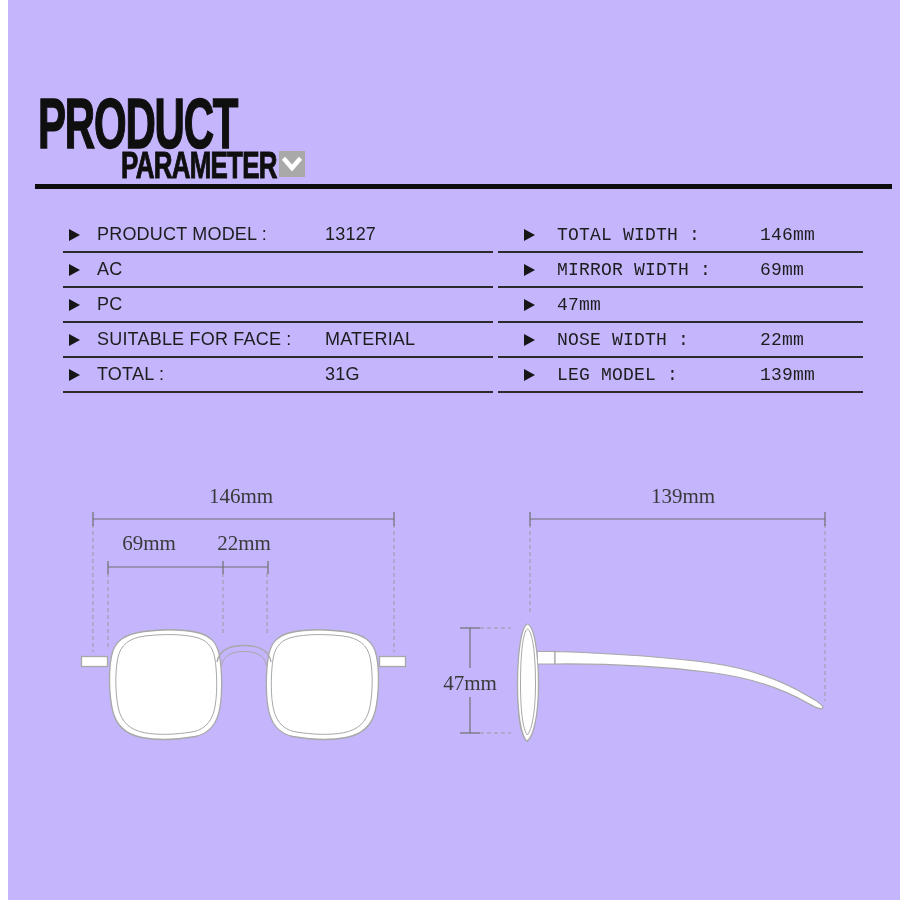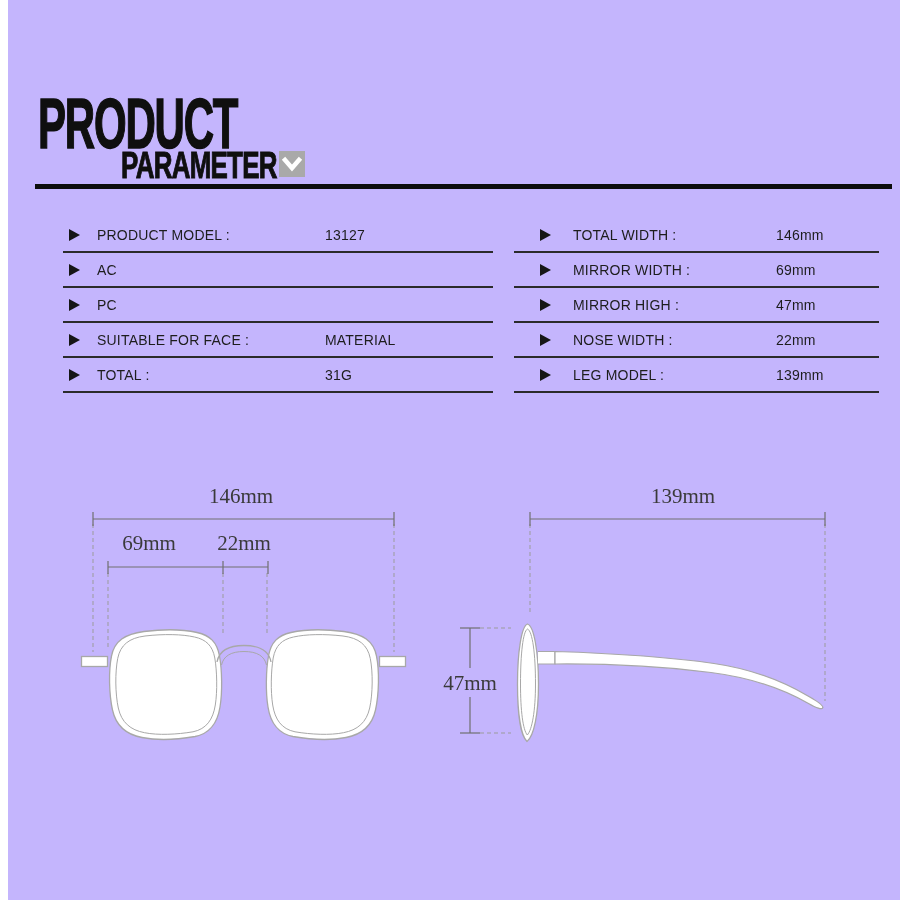--- a/index.html
+++ b/index.html
@@ -24,24 +24,24 @@
   .hdr-icon{
     position:absolute;left:271px;top:151px;width:26px;height:26px;background:#a9a9a9;
     display:flex;align-items:center;justify-content:center;
   }
   .hdr-rule{
     position:absolute;left:27px;top:184px;width:857px;height:5px;background:#0d0d0d;
   }
   
   .spec-col{position:absolute;top:218px;}
   .spec-col-left{left:55px;width:430px;}
-  .spec-col-right{left:506px;width:365px;}
+  .spec-col-right{left:490px;width:365px;font-family:Liberation Mono, monospace;}
   .spec-row{
     height:33px;display:flex;align-items:center;border-bottom:2px solid #2b2b2b;
-    font-size:14px;color:#1d1d1d;letter-spacing:0.2px;white-space:nowrap;
+    font-size:18px;color:#1d1d1d;letter-spacing:0.2px;white-space:nowrap;
   }
   .tri{
     width:0;height:0;border-left:11px solid #161616;
     border-top:6px solid transparent;border-bottom:6px solid transparent;
     flex:0 0 auto;
   }
   .spec-col-left  .tri{margin-left:6px;margin-right:17px;}
   .spec-col-right .tri{margin-left:26px;margin-right:22px;}
   .lbl{flex:0 0 auto;}
   .spec-col-left  .lbl{width:228px;}
@@ -97,21 +97,20 @@
       <span class="lbl">TOTAL WIDTH :</span>
       <span class="val">146mm</span>
     </div>
     <div class="spec-row">
       <span class="tri"></span>
       <span class="lbl">MIRROR WIDTH :</span>
       <span class="val">69mm</span>
     </div>
     <div class="spec-row">
       <span class="tri"></span>
-      <span class="lbl">MIRROR HIGH :</span>
       <span class="val">47mm</span>
     </div>
     <div class="spec-row">
       <span class="tri"></span>
       <span class="lbl">NOSE WIDTH :</span>
       <span class="val">22mm</span>
     </div>
     <div class="spec-row">
       <span class="tri"></span>
       <span class="lbl">LEG MODEL :</span>

